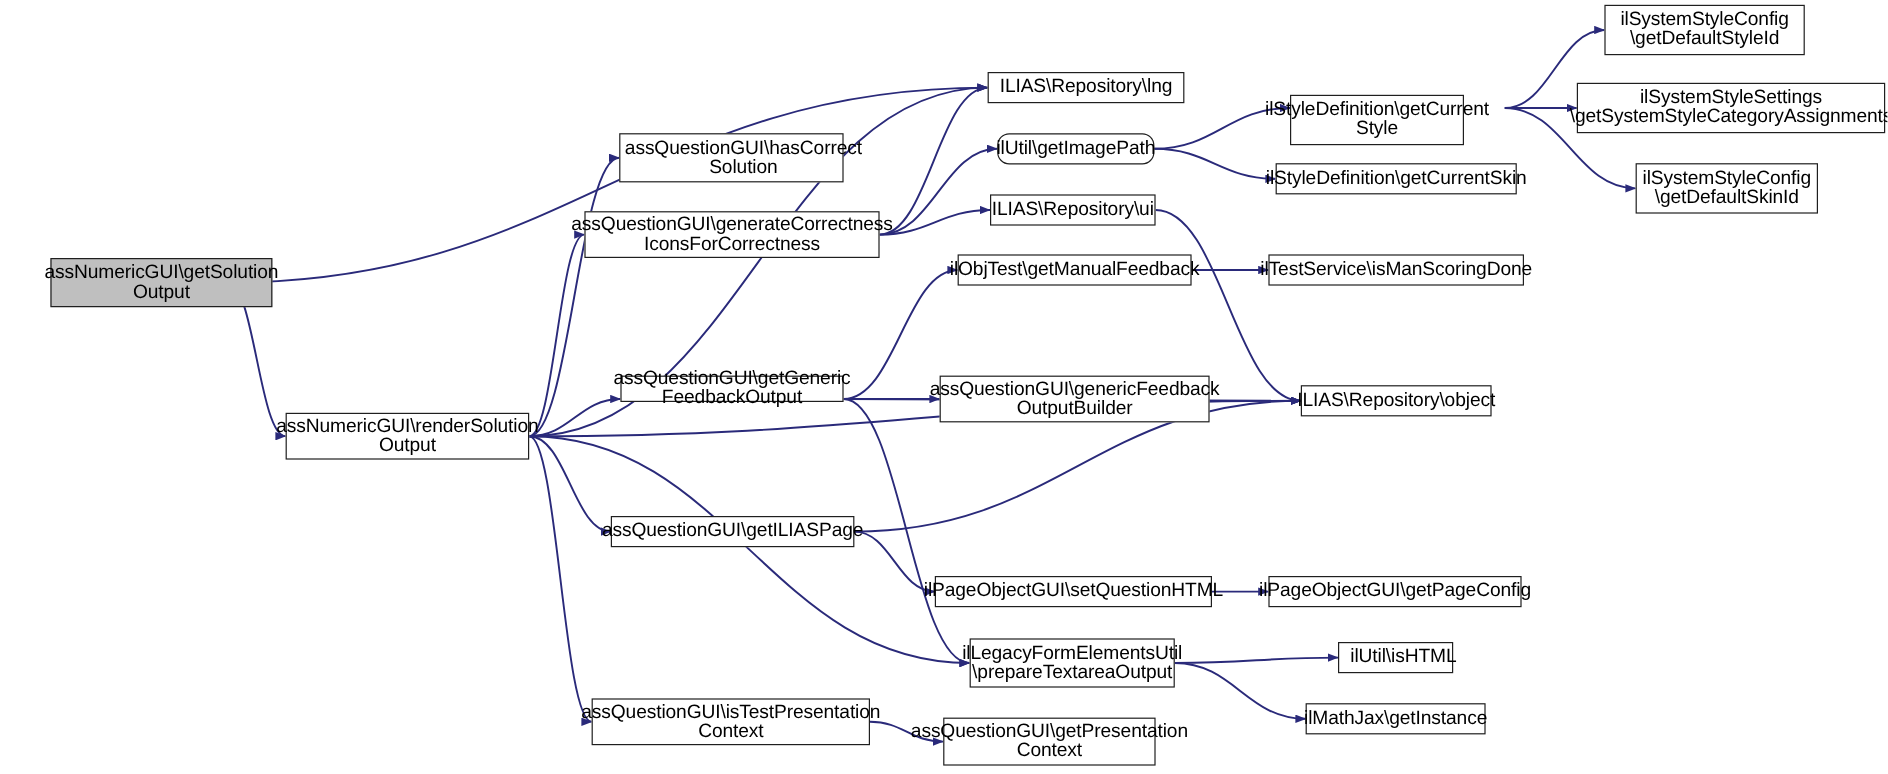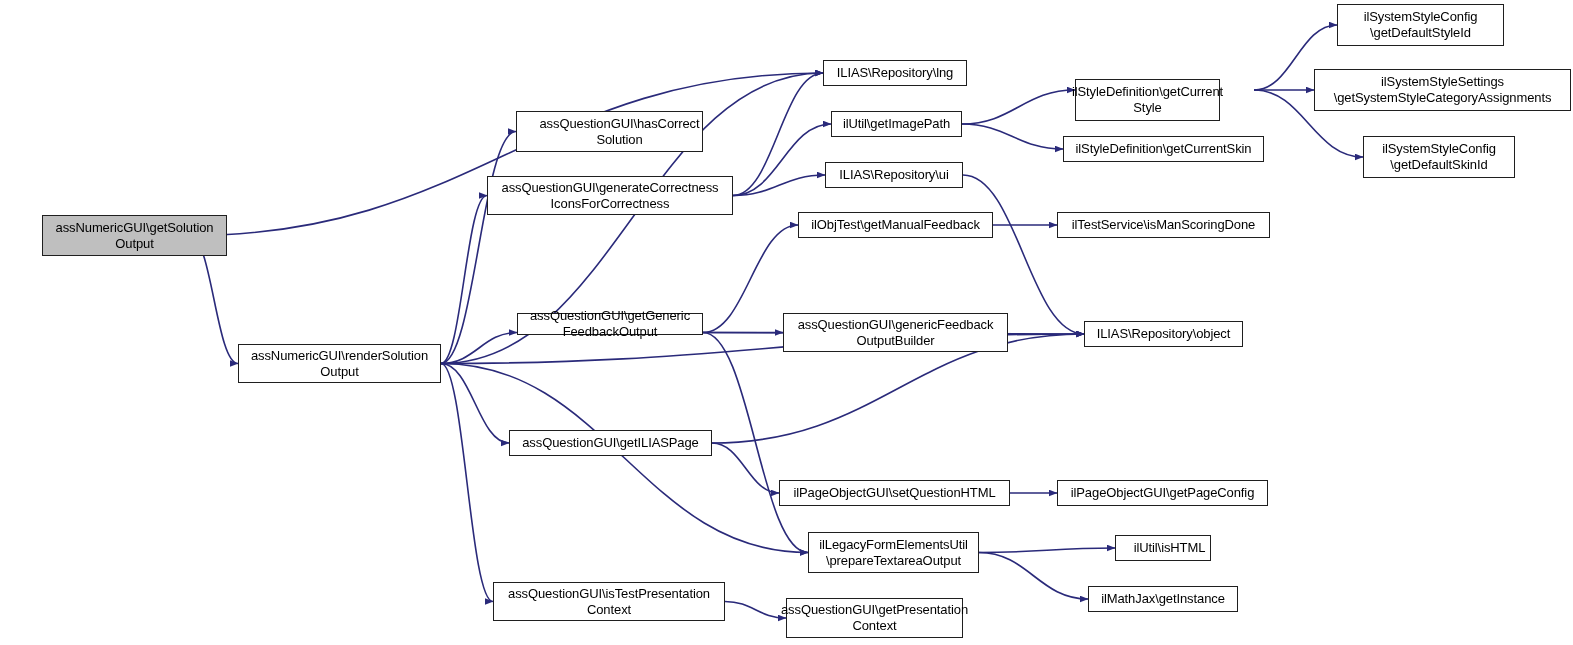--- a/index.html
+++ b/index.html
@@ -26,21 +26,21 @@
   .node {
     position: absolute;
     box-sizing: border-box;
     border: 1px solid #1f1f1f;
     background: #ffffff;
     color: #000000;
     display: flex;
     align-items: center;
     justify-content: center;
     text-align: center;
-    font-size: 13px;
+    font-size: 16px;
     line-height: 16px;
     letter-spacing: -0.1px;
     white-space: pre-line;
     z-index: 3;
   }
   .node.highlight {
     background: #bfbfbf;
     border: 1px solid #1f1f1f;
     margin-left: 37px;
   }
@@ -96,22 +96,22 @@
 Output</span></div>
       <div class="node" style="left: 516px; top: 111px; width: 187px; height: 41px; padding-left: 20px;"><span>assQuestionGUI\hasCorrect
 Solution</span></div>
       <div class="node" style="left: 487px; top: 176px; width: 246px; height: 39px;"><span>assQuestionGUI\generateCorrectness
 IconsForCorrectness</span></div>
       <div class="node" style="left: 517px; top: 313px; width: 186px; height: 22px;"><span>assQuestionGUI\getGeneric
 FeedbackOutput</span></div>
       <div class="node" style="left: 509px; top: 430px; width: 203px; height: 26px;"><span>assQuestionGUI\getILIASPage</span></div>
       <div class="node" style="left: 493px; top: 582px; width: 232px; height: 39px;"><span>assQuestionGUI\isTestPresentation
 Context</span></div>
-      <div class="node" style="left: 823px; top: 60px; width: 144px; height: 26px;"><span>ILIAS\Repository\lng</span></div>
-      <div class="node" style="left: 831px; top: 111px; width: 131px; height: 26px;"><span>ilUtil\getImagePath</span></div>
+      <div class="node" style="left: 823px; top: 60px; width: 164px; height: 26px;"><span>ILIAS\Repository\lng</span></div>
+      <div class="node" style="left: 831px; top: 111px; width: 131px; height: 26px; border-radius: 10px;"><span>ilUtil\getImagePath</span></div>
       <div class="node" style="left: 825px; top: 162px; width: 138px; height: 26px;"><span>ILIAS\Repository\ui</span></div>
       <div class="node" style="left: 798px; top: 212px; width: 195px; height: 26px;"><span>ilObjTest\getManualFeedback</span></div>
       <div class="node" style="left: 783px; top: 313px; width: 225px; height: 39px;"><span>assQuestionGUI\genericFeedback
 OutputBuilder</span></div>
       <div class="node" style="left: 779px; top: 480px; width: 231px; height: 26px;"><span>ilPageObjectGUI\setQuestionHTML</span></div>
       <div class="node" style="left: 808px; top: 532px; width: 171px; height: 41px;"><span>ilLegacyFormElementsUtil
 \prepareTextareaOutput</span></div>
       <div class="node" style="left: 786px; top: 598px; width: 177px; height: 40px;"><span>assQuestionGUI\getPresentation
 Context</span></div>
       <div class="node" style="left: 1075px; top: 79px; width: 145px; height: 42px;"><span>ilStyleDefinition\getCurrent

